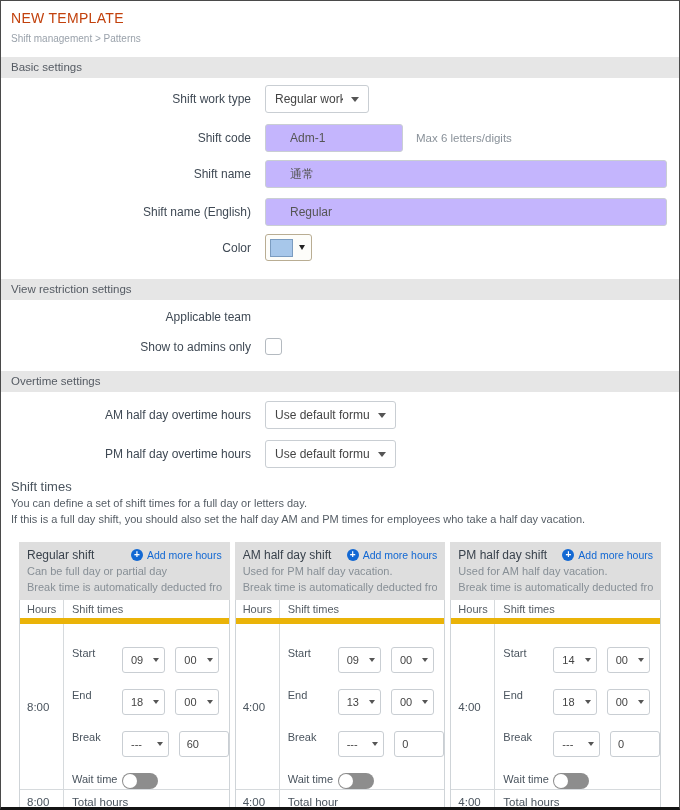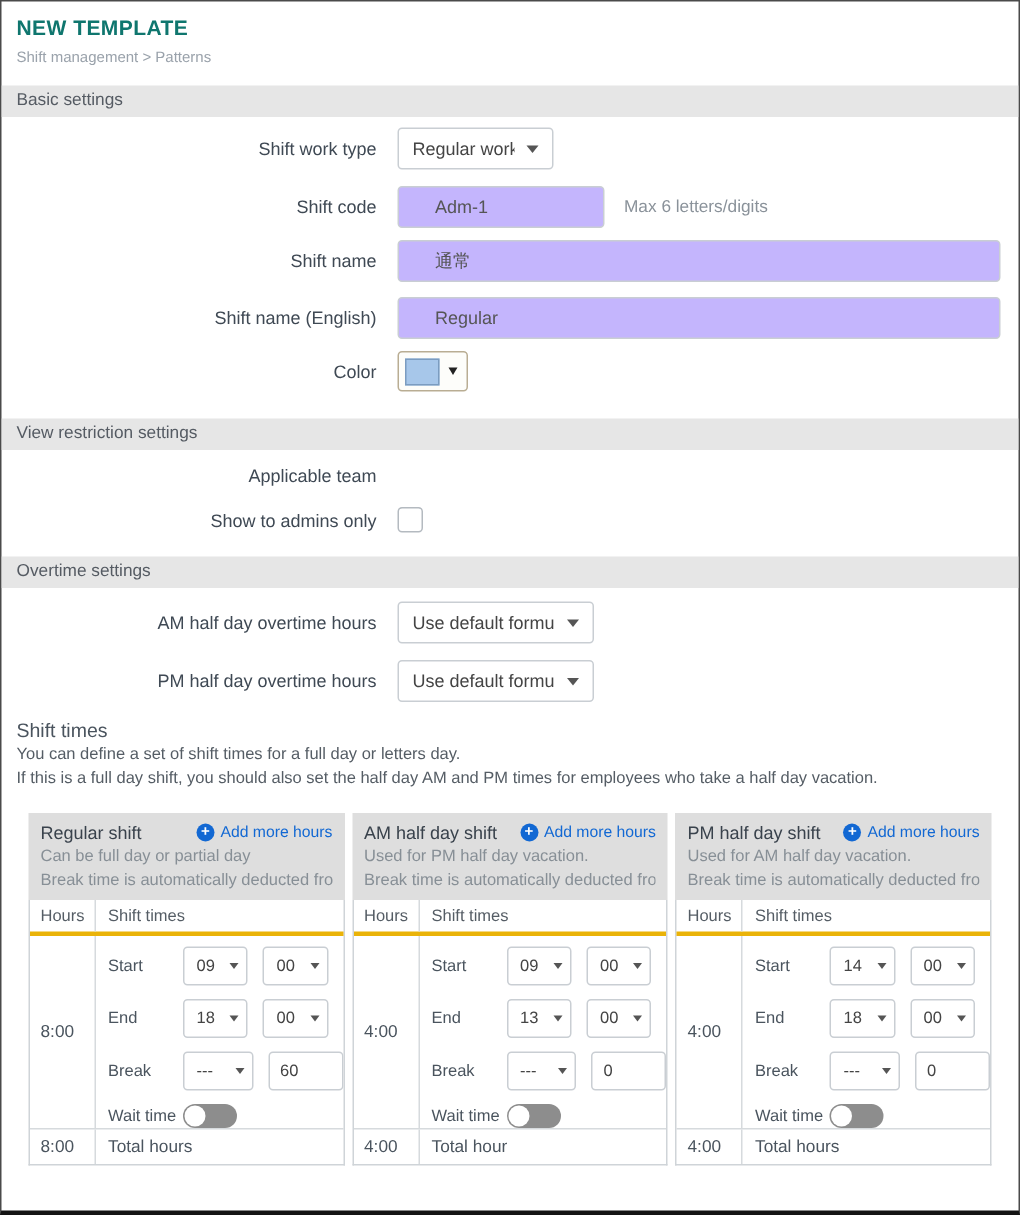--- a/index.html
+++ b/index.html
@@ -5,21 +5,21 @@
   * { margin:0; padding:0; box-sizing:border-box; }
   html,body { background:#fff; }
   body { font-family:"Liberation Sans","DejaVu Sans",sans-serif; }
   .page {
     position:relative; width:680px; height:810px; background:#fff;
     border:1px solid #4a4a4a; border-bottom:3px solid #141414;
     overflow:hidden; color:#3f4954;
   }
   
   .titlebar { padding:9px 10px 0 10px; }
-  .page-title { font-size:14px; font-weight:700; color:#0f766e; letter-spacing:.3px; }
+  .page-title { font-size:14px; font-weight:400; color:#c2410c; letter-spacing:.3px; }
   .breadcrumb { margin-top:7px; font-size:10px; color:#9aa2ab; }
   
   .section-bar {
     margin-top:13px; height:21px; background:#e6e6e6; color:#555b63;
     font-size:11.5px; line-height:21px; padding:0 10px;
   }
   
   .form-row { display:flex; align-items:center; }
   .lbl { width:250px; text-align:right; margin-right:14px; font-size:12px; color:#3f4954; flex:none; }
   .txt {
@@ -50,27 +50,27 @@
   .cols { display:flex; gap:5px; padding:0 18px; margin-top:16px; }
   .col { flex:1; min-width:0; display:flex; flex-direction:column; }
   .col-head { height:58px; background:#dedede; padding:6px 8px 0 8px; overflow:hidden; }
   .col-head-top { display:flex; align-items:center; justify-content:space-between; }
   .col-title { font-size:12px; color:#39424c; white-space:nowrap; }
   .add-link { display:flex; align-items:center; color:#1268d3; font-size:10.5px; cursor:pointer; white-space:nowrap; }
   .plus-ic { width:12px; height:12px; border-radius:50%; background:#1268d3; color:#fff; font-size:10px;
     line-height:12px; text-align:center; margin-right:4px; flex:none; font-weight:700; }
   .col-desc { font-size:11px; color:#878f96; line-height:14px; margin-top:2px; white-space:nowrap; overflow:hidden; }
   .col-table { flex:1; border:1px solid #cfd4d8; border-top:none; display:flex; flex-direction:column; background:#fff; }
-  .t-head { display:flex; height:24px; border-bottom:3px solid #eab308; font-size:11px; color:#555d65; }
+  .t-head { display:flex; height:24px; border-bottom:6px solid #eab308; font-size:11px; color:#555d65; }
   .t-hours-cell { width:44px; flex:none; border-right:1px solid #d6dadd; display:flex; align-items:center; padding-left:7px; }
   .t-times-cell { flex:1; display:flex; align-items:center; padding-left:8px; overflow:hidden; white-space:nowrap; }
   .t-body { display:flex; flex:1; }
   .t-body .t-hours-cell { align-items:center; justify-content:flex-start; font-size:11.5px; color:#4a545e; }
   .t-body-right { flex:1; padding:7px 0 0 8px; overflow:hidden; }
-  .ctl-row { display:flex; align-items:center; margin-bottom:9px; }
+  .ctl-row { display:flex; align-items:flex-start; margin-bottom:9px;margin-top:16px; }
   .ctl-lbl { width:50px; flex:none; font-size:11px; color:#4a545e; }
   .mini-sel { display:flex; align-items:center; width:50px; height:26px; border:1px solid #c9ced3; border-radius:3px;
     background:#fff; padding:0 5px 0 8px; font-size:11px; color:#444; margin-right:10px; cursor:pointer; }
   .mini-sel .sel-text { flex:1; }
   .mini-sel .caret { border-left-width:3.5px; border-right-width:3.5px; border-top-width:4.5px; margin-left:3px; }
   .mini-inp { width:50px; height:26px; border:1px solid #c9ced3; border-radius:3px; padding:0 7px;
     font-size:11px; color:#444; font-family:inherit; outline:none; }
   .toggle { position:relative; width:36px; height:16px; border-radius:8px; background:#8d8d8d; cursor:pointer; flex:none; }
   .toggle .knob { position:absolute; left:1px; top:1px; width:14px; height:14px; border-radius:50%; background:#fff; }
   .t-foot { display:flex; height:24px; border-top:1px solid #d6dadd; font-size:11.5px; color:#4a545e; }

